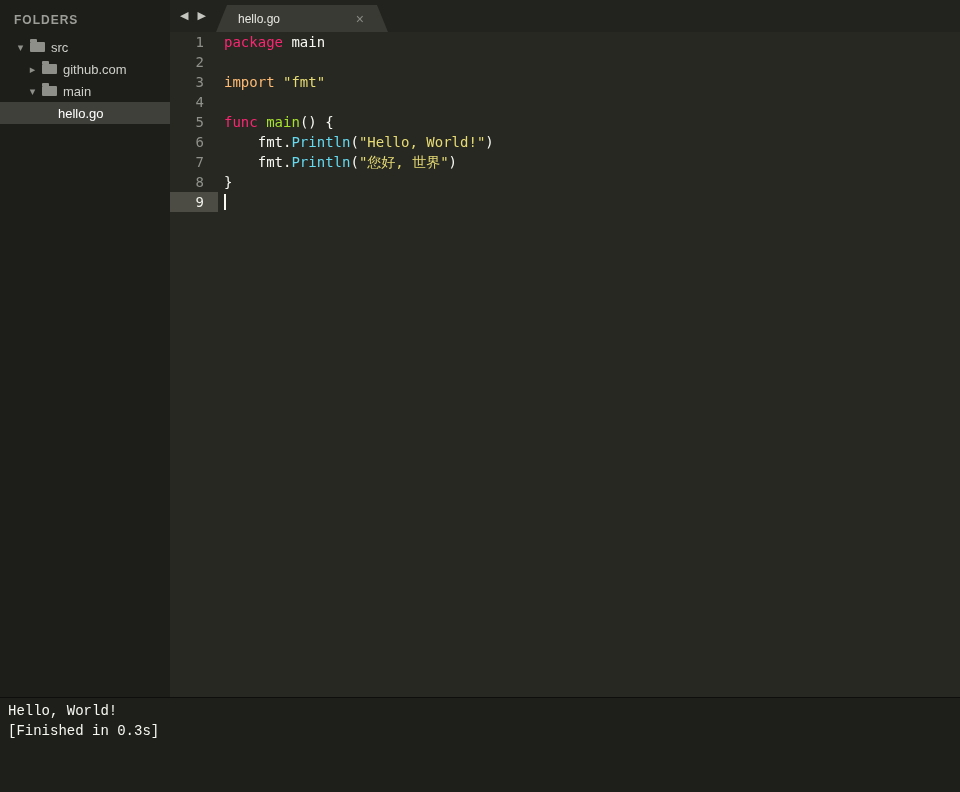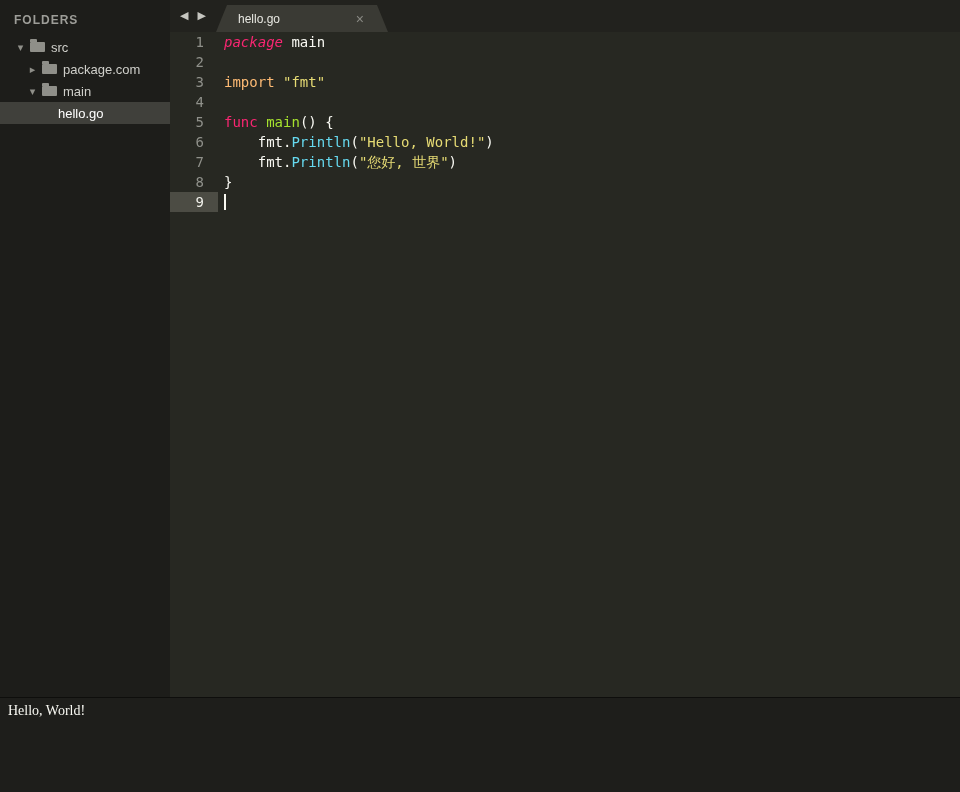--- a/index.html
+++ b/index.html
@@ -36,41 +36,41 @@
             font-size:14px; line-height:20px; cursor:text; }
   .code-line { display:flex; height:20px; }
   .gutter { width:48px; padding-right:14px; text-align:right; color:#8f908a; flex:none; }
   .code-line.current .gutter { background:#4c4c44; color:#f2f2ec; }
   .code { white-space:pre; padding-left:6px; }
   .cursor { display:inline-block; width:2px; height:16px; background:#f8f8f0;
             vertical-align:text-bottom; }
 
   
   .output { position:absolute; left:0; top:697px; width:960px; height:95px; background:#1e1e1b;
-            border-top:1px solid #0e0e0c; font-family:Liberation Serif, serif;
+            border-top:1px solid #0e0e0c; font-family:Liberation Mono, monospace;
             font-size:14px; line-height:20px; color:#f8f8f2; padding:3px 8px; }
   .output-line { height:20px; white-space:pre; }
 </style>
 </head>
 <body>
 
 <div class="app">
 
   <aside class="sidebar">
     <div class="sidebar-title">FOLDERS</div>
     <div class="tree">
         <div class="tree-item" style="padding-left: 14px;">
           <span class="tri">▾</span>
           <span class="folder-icon"></span>
           <span class="tree-label">src</span>
         </div>
         <div class="tree-item" style="padding-left: 26px;">
           <span class="tri">▸</span>
           <span class="folder-icon"></span>
-          <span class="tree-label">package.com</span>
+          <span class="tree-label">github.com</span>
         </div>
         <div class="tree-item" style="padding-left: 26px;">
           <span class="tri">▾</span>
           <span class="folder-icon"></span>
           <span class="tree-label">main</span>
         </div>
         <div class="tree-item selected" style="padding-left: 58px;">
           <span class="tree-label">hello.go</span>
         </div>
       </div>
@@ -83,21 +83,21 @@
         <span>▶</span>
       </span>
       <div class="tab">
         <span>hello.go</span>
         <span class="close">×</span>
       </div>
     </div>
     <div class="editor">
         <div class="code-line">
           <span class="gutter">1</span>
-          <span class="code"><span style="color: rgb(249, 38, 114); font-style: italic;">package</span><span style="color: rgb(248, 248, 242);"> main</span></span>
+          <span class="code"><span style="color: rgb(249, 38, 114);">package</span><span style="color: rgb(248, 248, 242);"> main</span></span>
         </div>
         <div class="code-line">
           <span class="gutter">2</span>
           <span class="code"></span>
         </div>
         <div class="code-line">
           <span class="gutter">3</span>
           <span class="code"><span style="color: #fdba74;">import</span><span style="color: rgb(248, 248, 242);"> </span><span style="color: rgb(230, 219, 116);">"fmt"</span></span>
         </div>
         <div class="code-line">
@@ -122,15 +122,16 @@
         </div>
         <div class="code-line current">
           <span class="gutter">9</span>
           <span class="code"><span class="cursor"></span></span>
         </div>
       </div>
   </div>
 
   <div class="output">
       <div class="output-line">Hello, World!</div>
+      <div class="output-line">[Finished in 0.3s]</div>
     </div>
 
 </div>
 
 </body></html>

